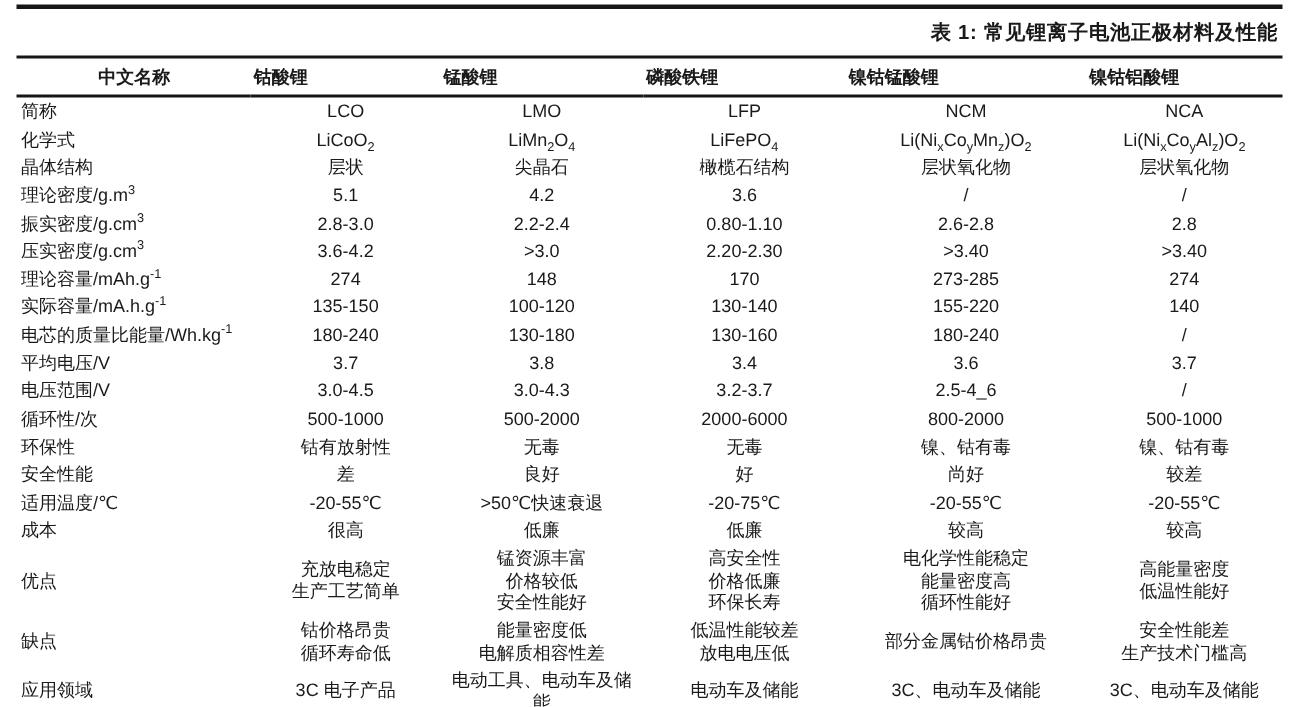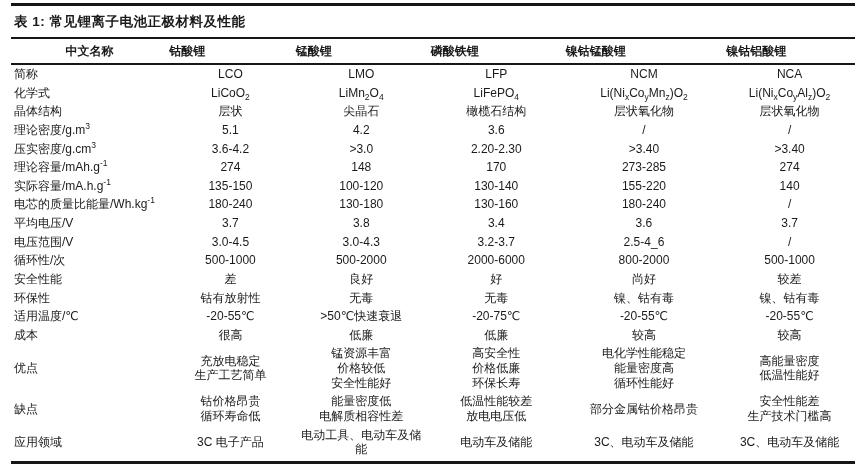--- a/index.html
+++ b/index.html
@@ -18,20 +18,21 @@
   .top-rule {
     height: 3px;
     background: #161616;
   }
   .table-title {
     font-size: 13.5px;
     font-weight: bold;
     padding: 7px 3px 6px 3px;
     border-bottom: 2px solid #161616;
     letter-spacing: 0.5px;
+    text-align: right;
   }
   table.materials {
     width: 100%;
     border-collapse: collapse;
     table-layout: fixed;
     font-size: 12px;
   }
   table.materials thead th {
     font-weight: bold;
     text-align: left;
@@ -106,20 +107,28 @@
         </tr>
         <tr>
           <td class="row-label">理论密度/g.m<sup>3</sup></td>
           <td>5.1</td>
           <td>4.2</td>
           <td>3.6</td>
           <td>/</td>
           <td>/</td>
         </tr>
         <tr>
+          <td class="row-label">振实密度/g.cm<sup>3</sup></td>
+          <td>2.8-3.0</td>
+          <td>2.2-2.4</td>
+          <td>0.80-1.10</td>
+          <td>2.6-2.8</td>
+          <td>2.8</td>
+        </tr>
+        <tr>
           <td class="row-label">压实密度/g.cm<sup>3</sup></td>
           <td>3.6-4.2</td>
           <td>&gt;3.0</td>
           <td>2.20-2.30</td>
           <td>&gt;3.40</td>
           <td>&gt;3.40</td>
         </tr>
         <tr>
           <td class="row-label">理论容量/mAh.g<sup>-1</sup></td>
           <td>274</td>
@@ -162,36 +171,36 @@
         </tr>
         <tr>
           <td class="row-label">循环性/次</td>
           <td>500-1000</td>
           <td>500-2000</td>
           <td>2000-6000</td>
           <td>800-2000</td>
           <td>500-1000</td>
         </tr>
         <tr>
+          <td class="row-label">环保性</td>
+          <td>钴有放射性</td>
+          <td>无毒</td>
+          <td>无毒</td>
+          <td>镍、钴有毒</td>
+          <td>镍、钴有毒</td>
+        </tr>
+        <tr>
           <td class="row-label">安全性能</td>
           <td>差</td>
           <td>良好</td>
           <td>好</td>
           <td>尚好</td>
           <td>较差</td>
         </tr>
         <tr>
-          <td class="row-label">环保性</td>
-          <td>钴有放射性</td>
-          <td>无毒</td>
-          <td>无毒</td>
-          <td>镍、钴有毒</td>
-          <td>镍、钴有毒</td>
-        </tr>
-        <tr>
           <td class="row-label">适用温度/℃</td>
           <td>-20-55℃</td>
           <td>&gt;50℃快速衰退</td>
           <td>-20-75℃</td>
           <td>-20-55℃</td>
           <td>-20-55℃</td>
         </tr>
         <tr>
           <td class="row-label">成本</td>
           <td>很高</td>

